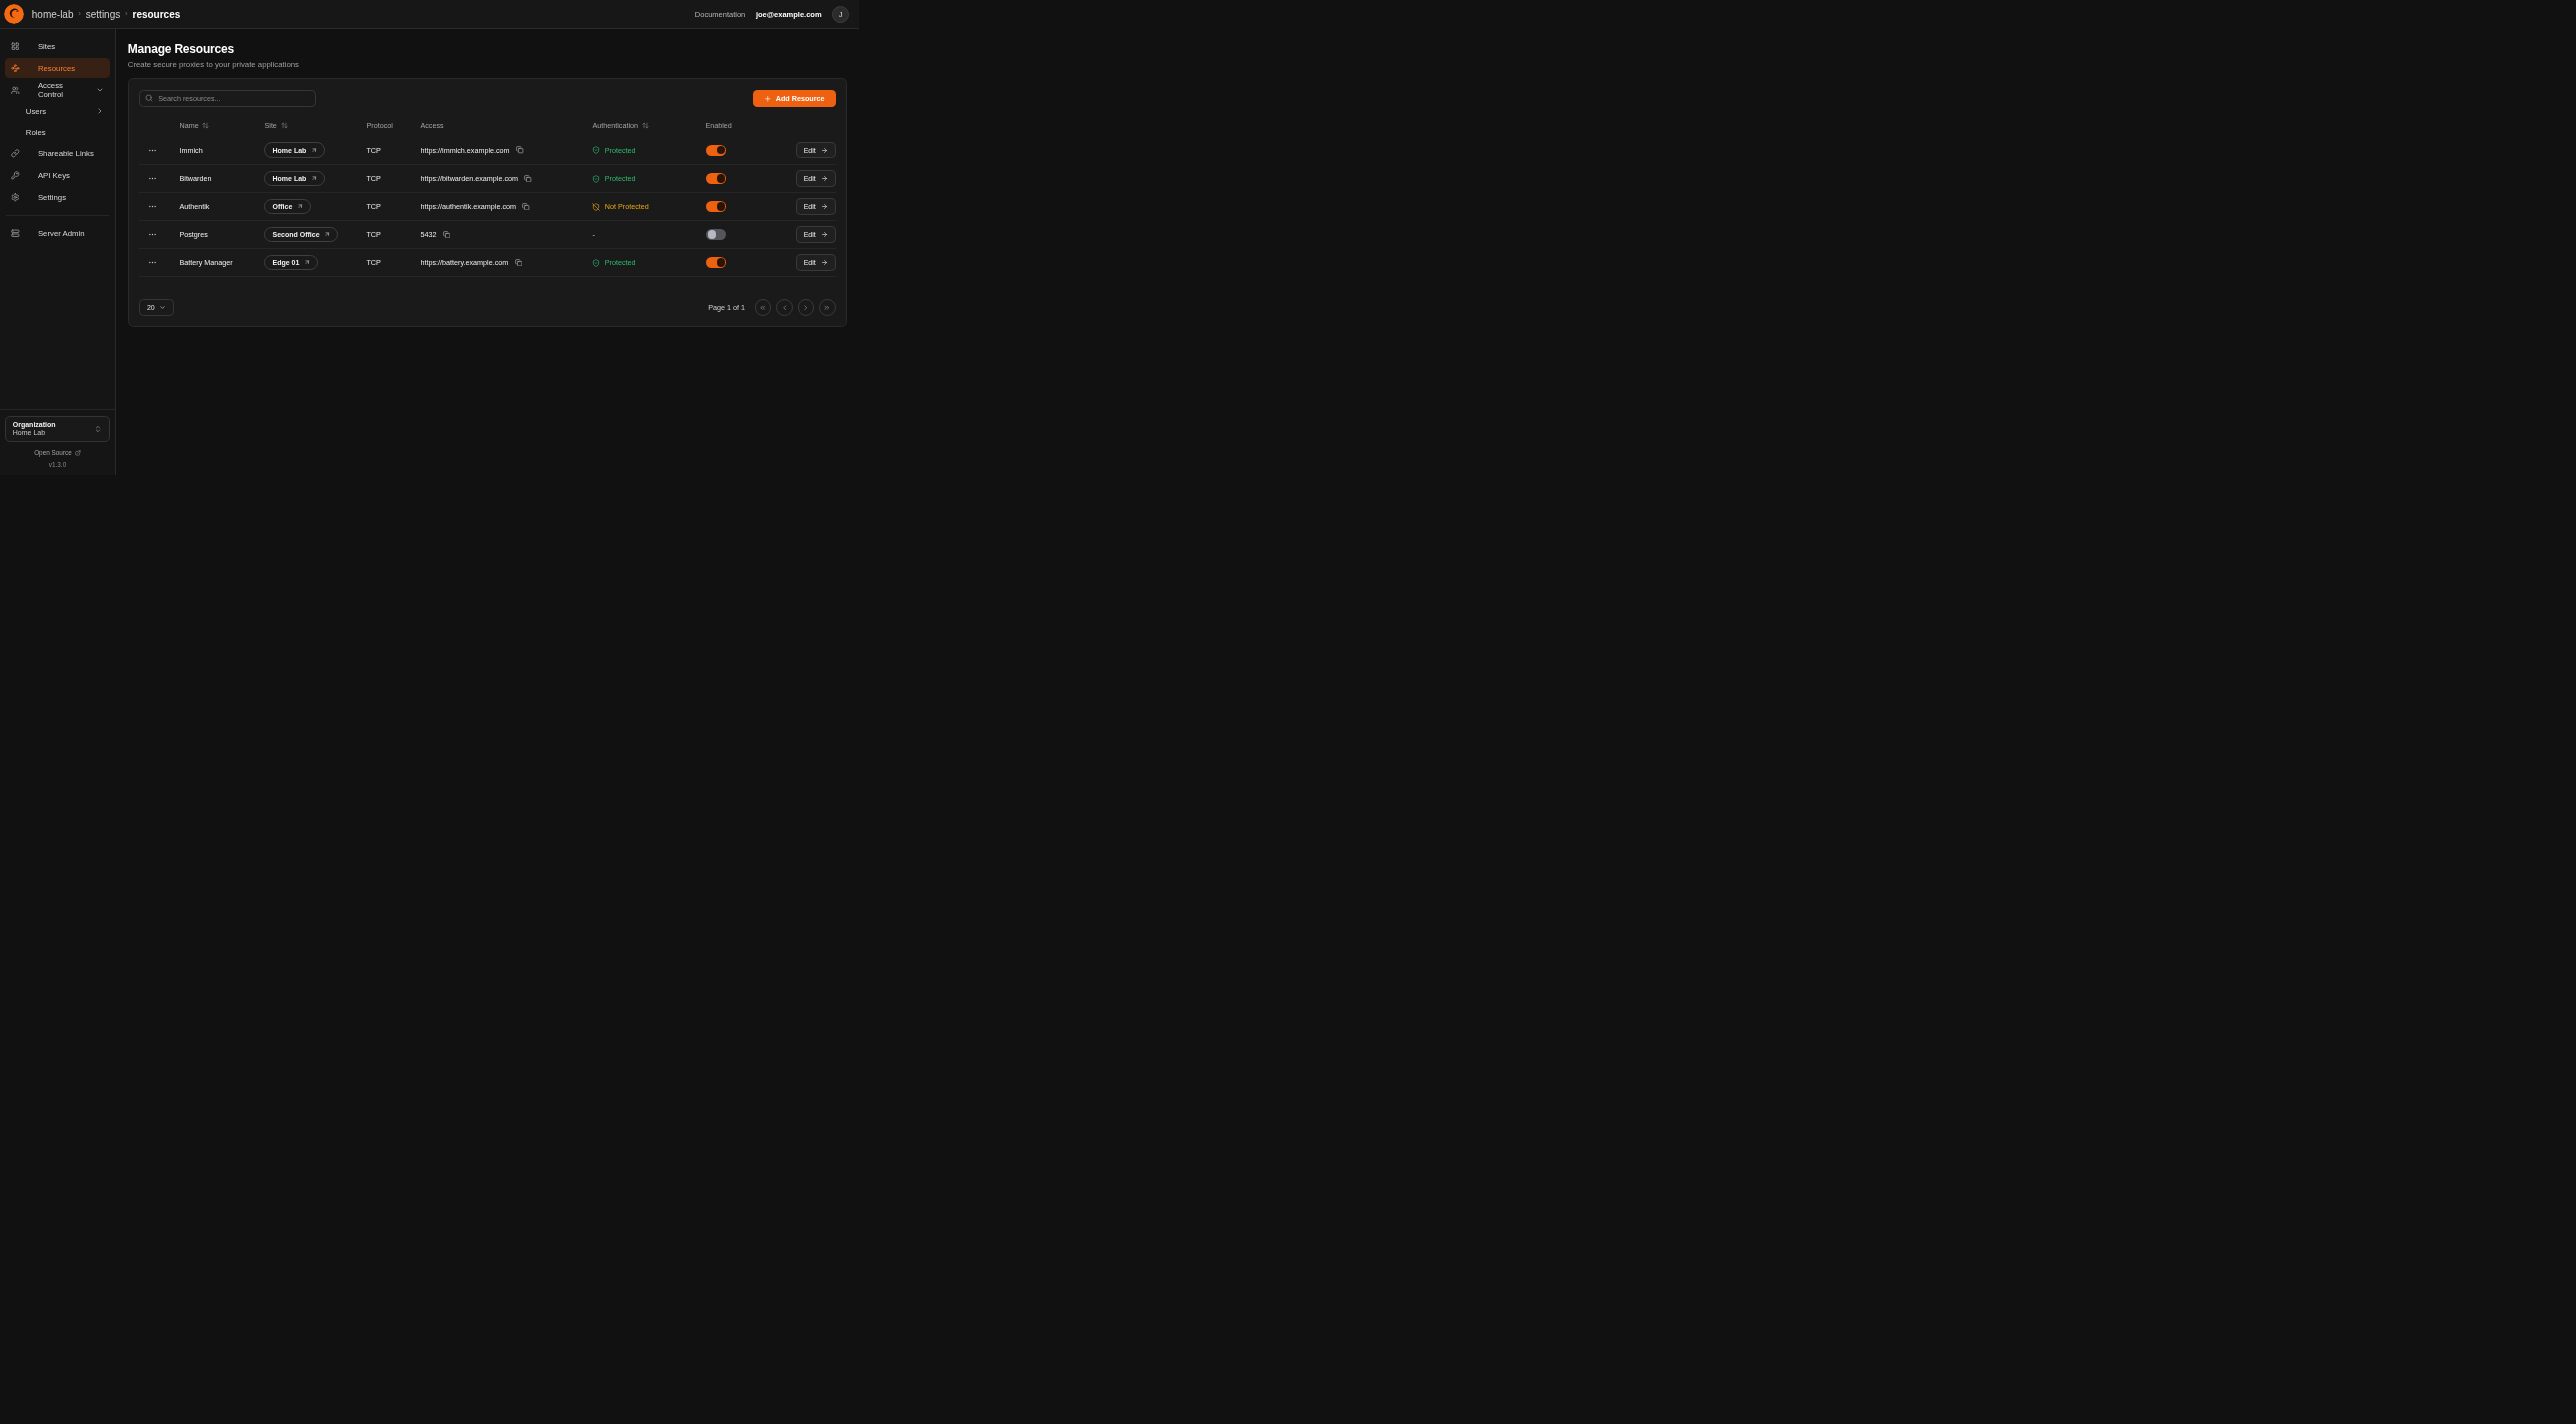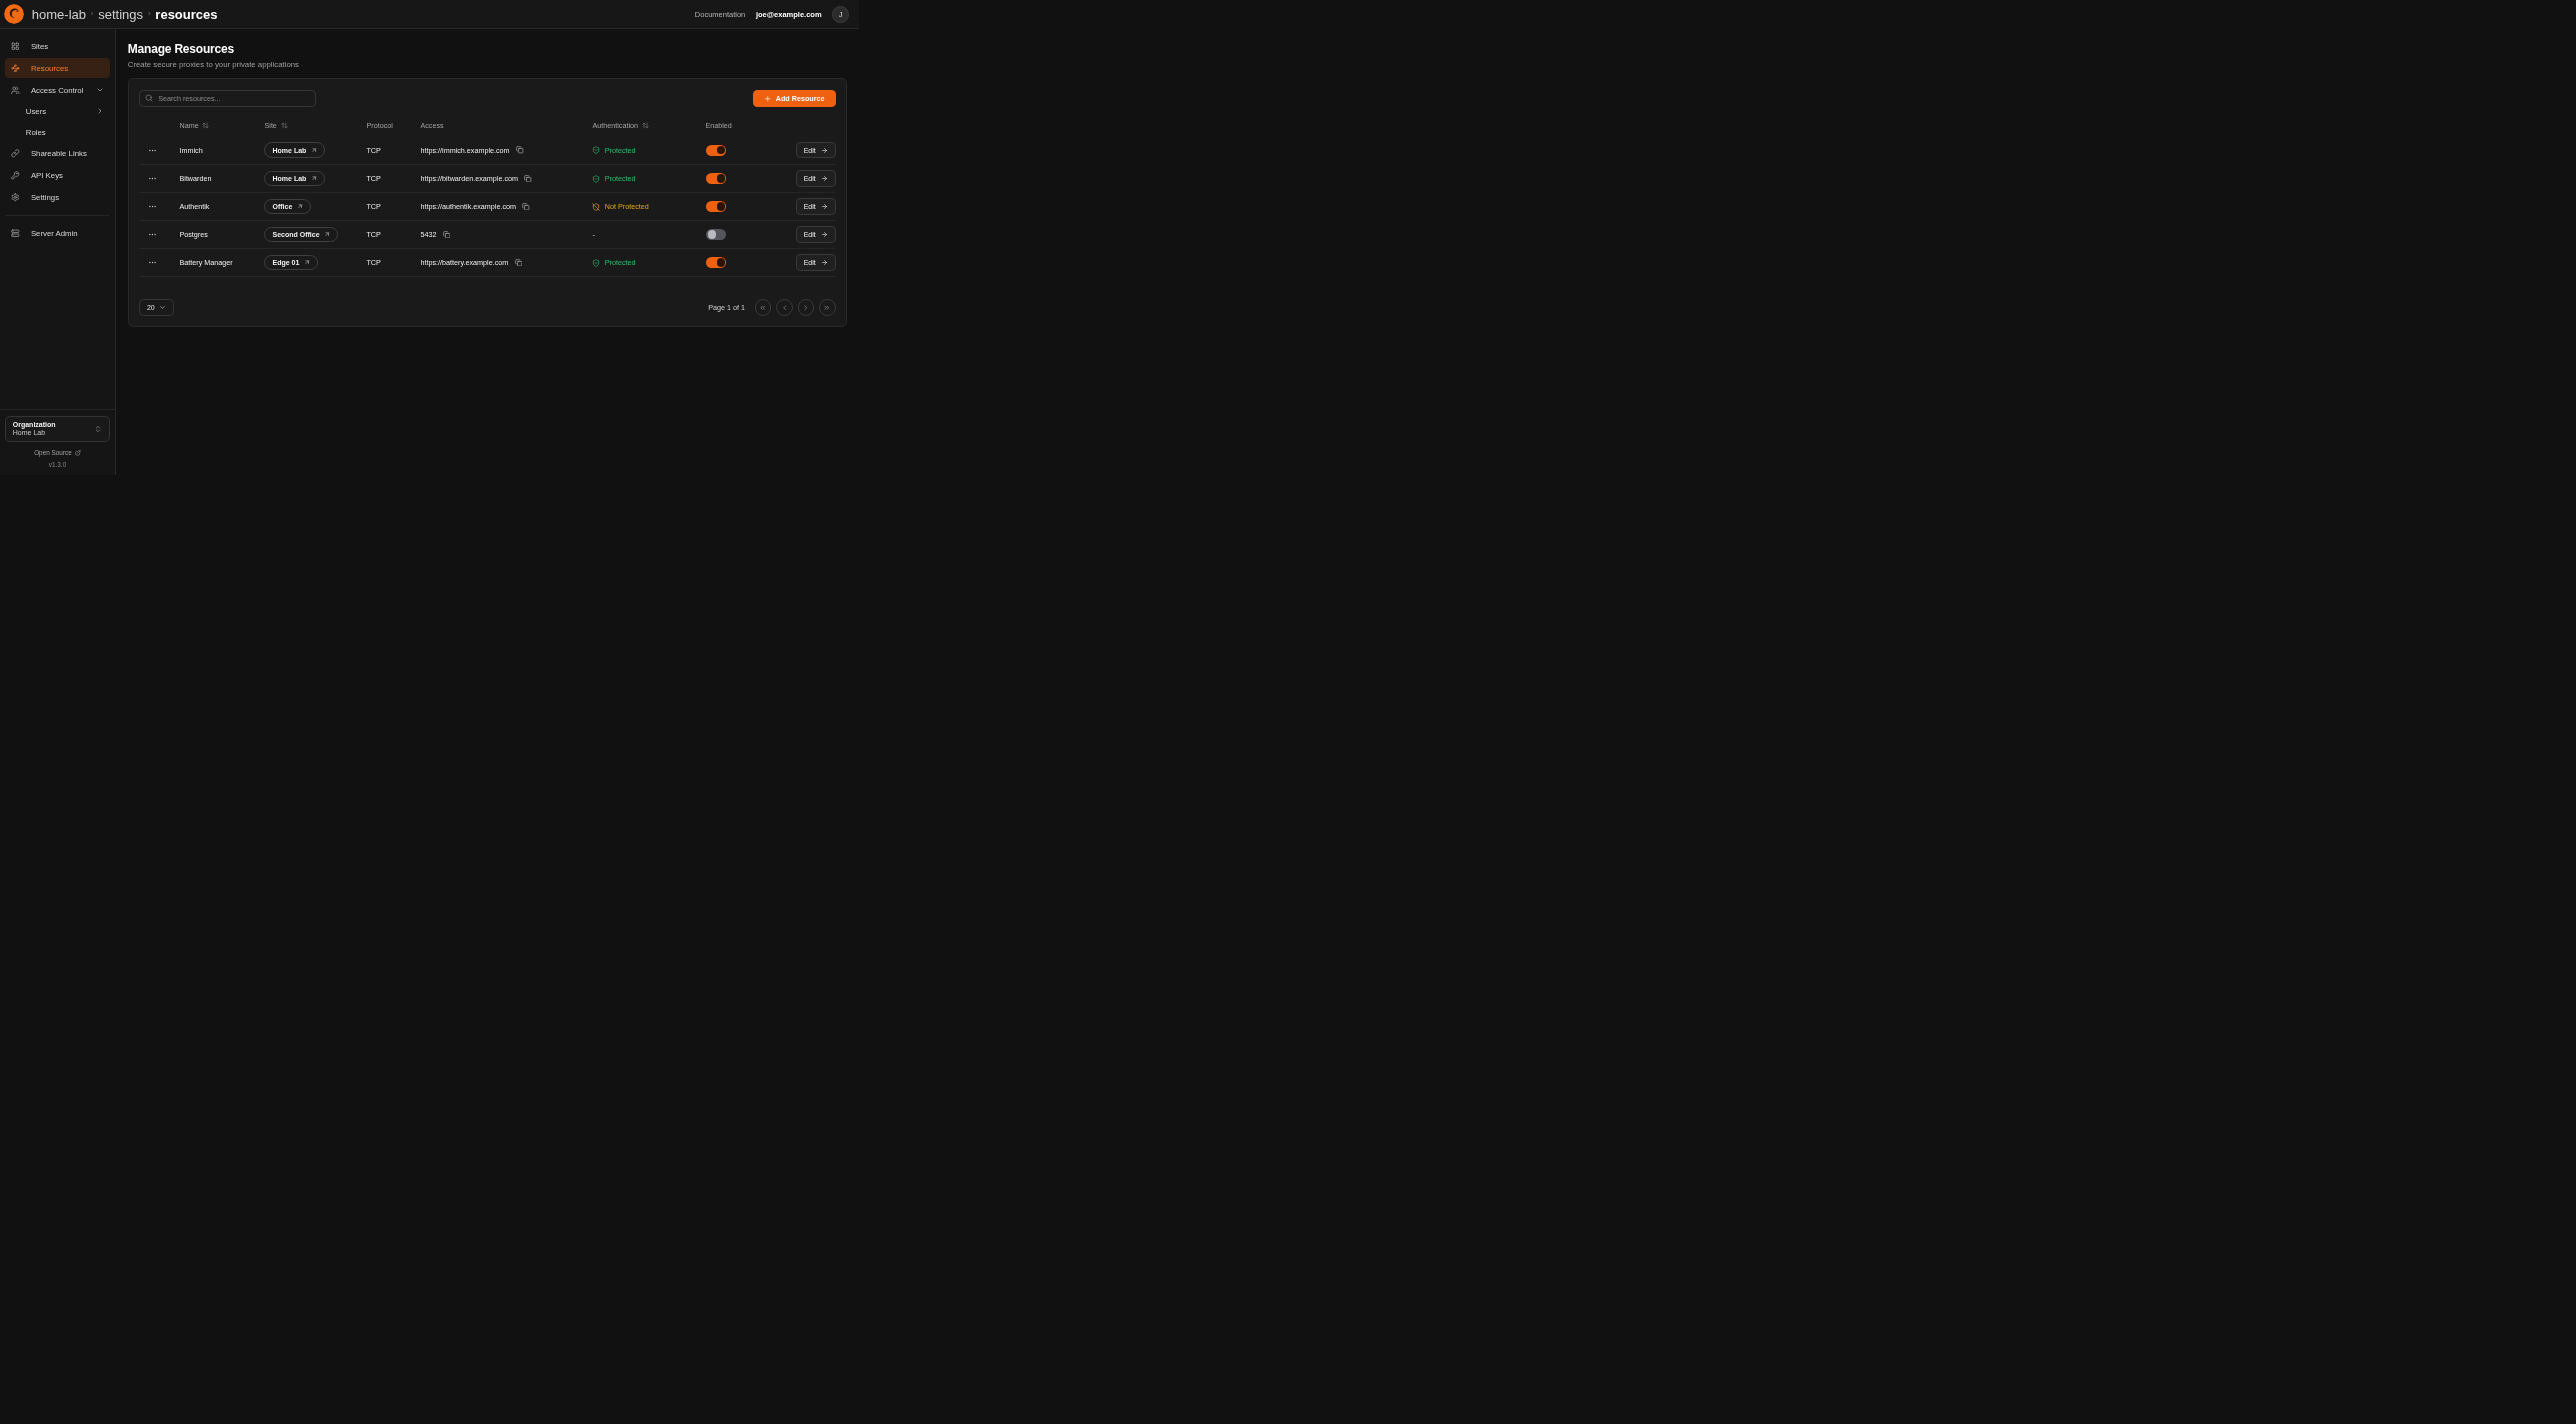--- a/index.html
+++ b/index.html
@@ -20,37 +20,37 @@
   .ic{stroke:currentColor; fill:none; stroke-width:2; stroke-linecap:round; stroke-linejoin:round;}
   button{font-family:inherit; color:inherit; background:none; border:none; cursor:pointer;}
 
   
   .topbar{
     grid-column:1 / 3; background:var(--topbar); border-bottom:0.5px solid var(--border);
     display:flex; align-items:center; padding:0 9.7px 0 4.3px; gap:7.5px;
   }
   .logo{width:20px;height:20px;border-radius:50%;overflow:hidden;flex:0 0 auto;}
   .crumbs{display:flex;align-items:center;gap:4.8px;}
-  .crumb{color:#cfcfcf;font-size:13px;}
+  .crumb{color:#cfcfcf;font-size:10px;}
   .crumb.current{color:#ffffff;font-weight:700;}
   .crumb-sep{color:#6f6f6f;font-size:8px;line-height:1;transform:translateY(-0.5px);}
   .topbar-right{margin-left:auto;display:flex;align-items:center;gap:10.7px;}
   .doc-link{color:#b3b3b3;font-size:7.5px;}
   .user-email{color:#ffffff;font-size:7.5px;font-weight:700;}
   .avatar{width:17px;height:17px;border-radius:50%;background:#2b2b2b;border:0.5px solid #3d3d3d;
     display:flex;align-items:center;justify-content:center;font-size:7px;color:#e6e6e6;}
 
   
   .sidebar{
     background:var(--sidebar); border-right:0.5px solid var(--border);
     display:flex; flex-direction:column; padding:7.5px 5.4px 5.4px;
   }
   .nav{display:flex;flex-direction:column;gap:2.7px;}
   .nav-item{
-    display:flex;align-items:center;gap:11px;height:19.3px;padding:0 5.9px;border-radius:4.3px;
+    display:flex;align-items:center;gap:18px;height:19.3px;padding:0 5.9px;border-radius:4.3px;
     color:#d6d6d6;font-size:7.8px;text-align:left;width:100%;
   }
   .nav-item .nico{color:#a9a9a9;flex:0 0 auto;}
   .nav-item.active{background:rgba(238,97,16,0.16);color:#fb7f2e;}
   .nav-item.active .nico{color:#fb7f2e;}
   .nav-item .trail{margin-left:auto;color:#b9b9b9;}
   .nav-sub{padding-left:20.4px;height:18px;}
   .sidebar-divider{height:0.5px;background:var(--border-soft);margin:5.4px 1.1px;}
   .sidebar-footer{margin:auto -5.4px 0;border-top:0.5px solid var(--border-soft);padding:6.4px 5.4px 2.1px;}
   .org-box{

